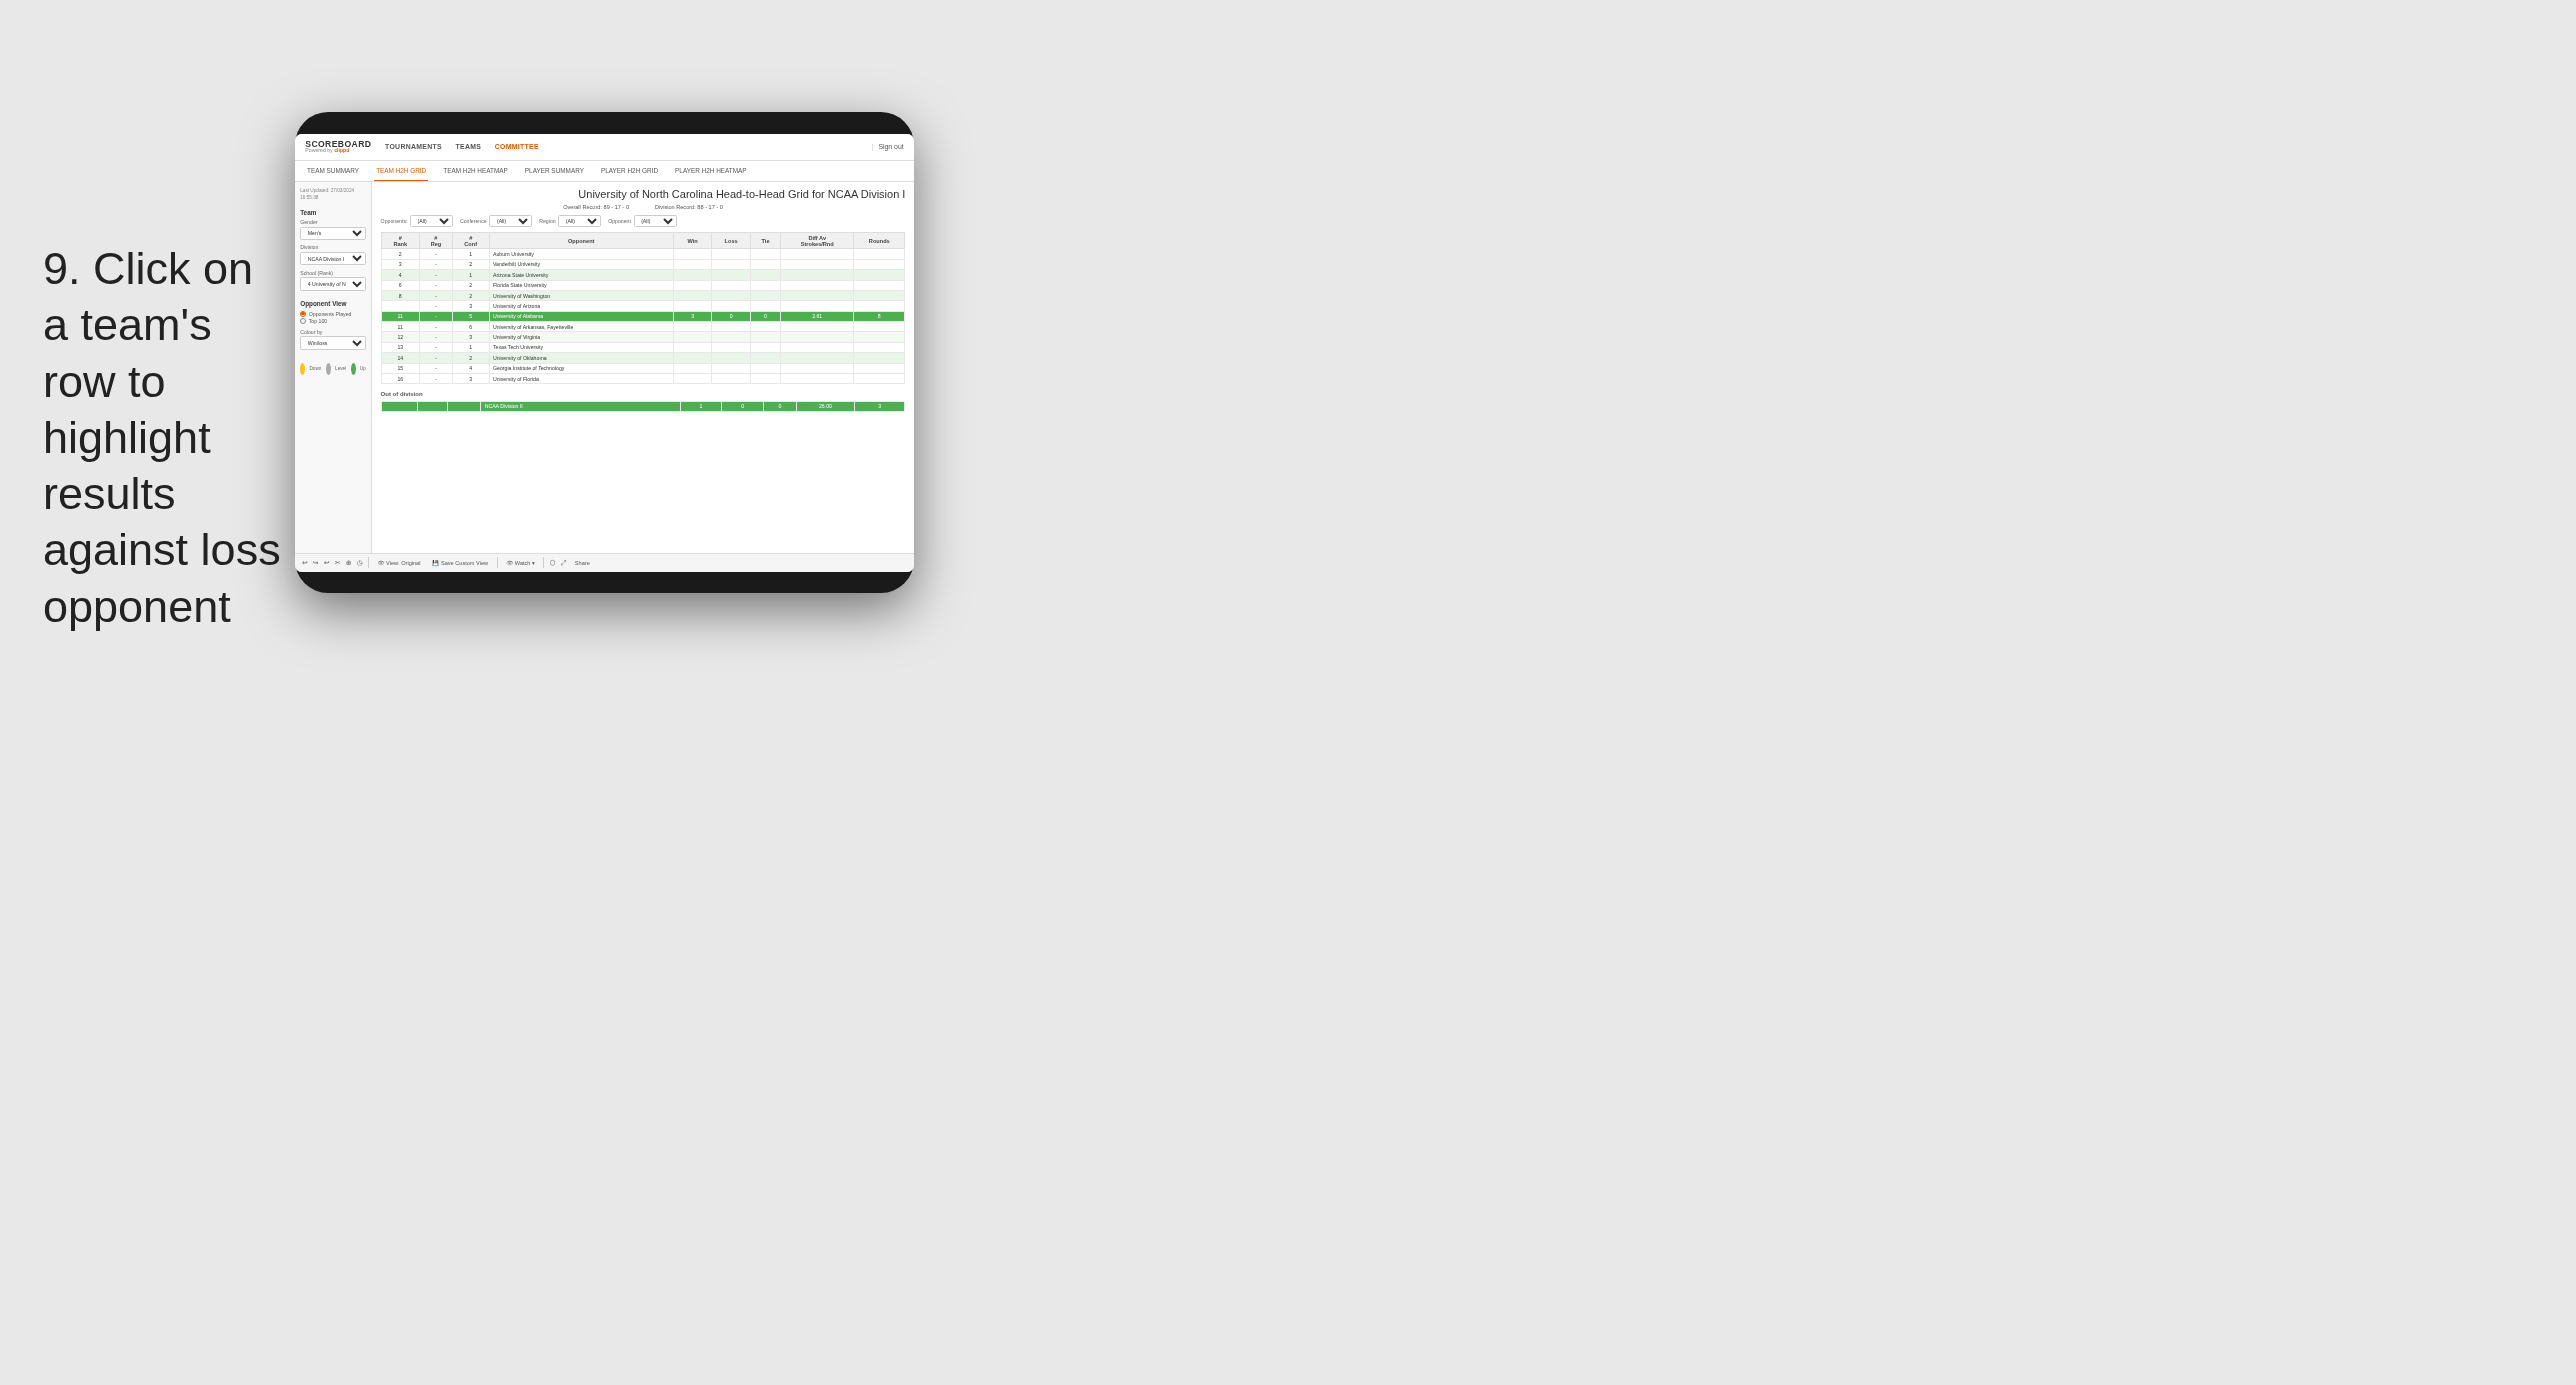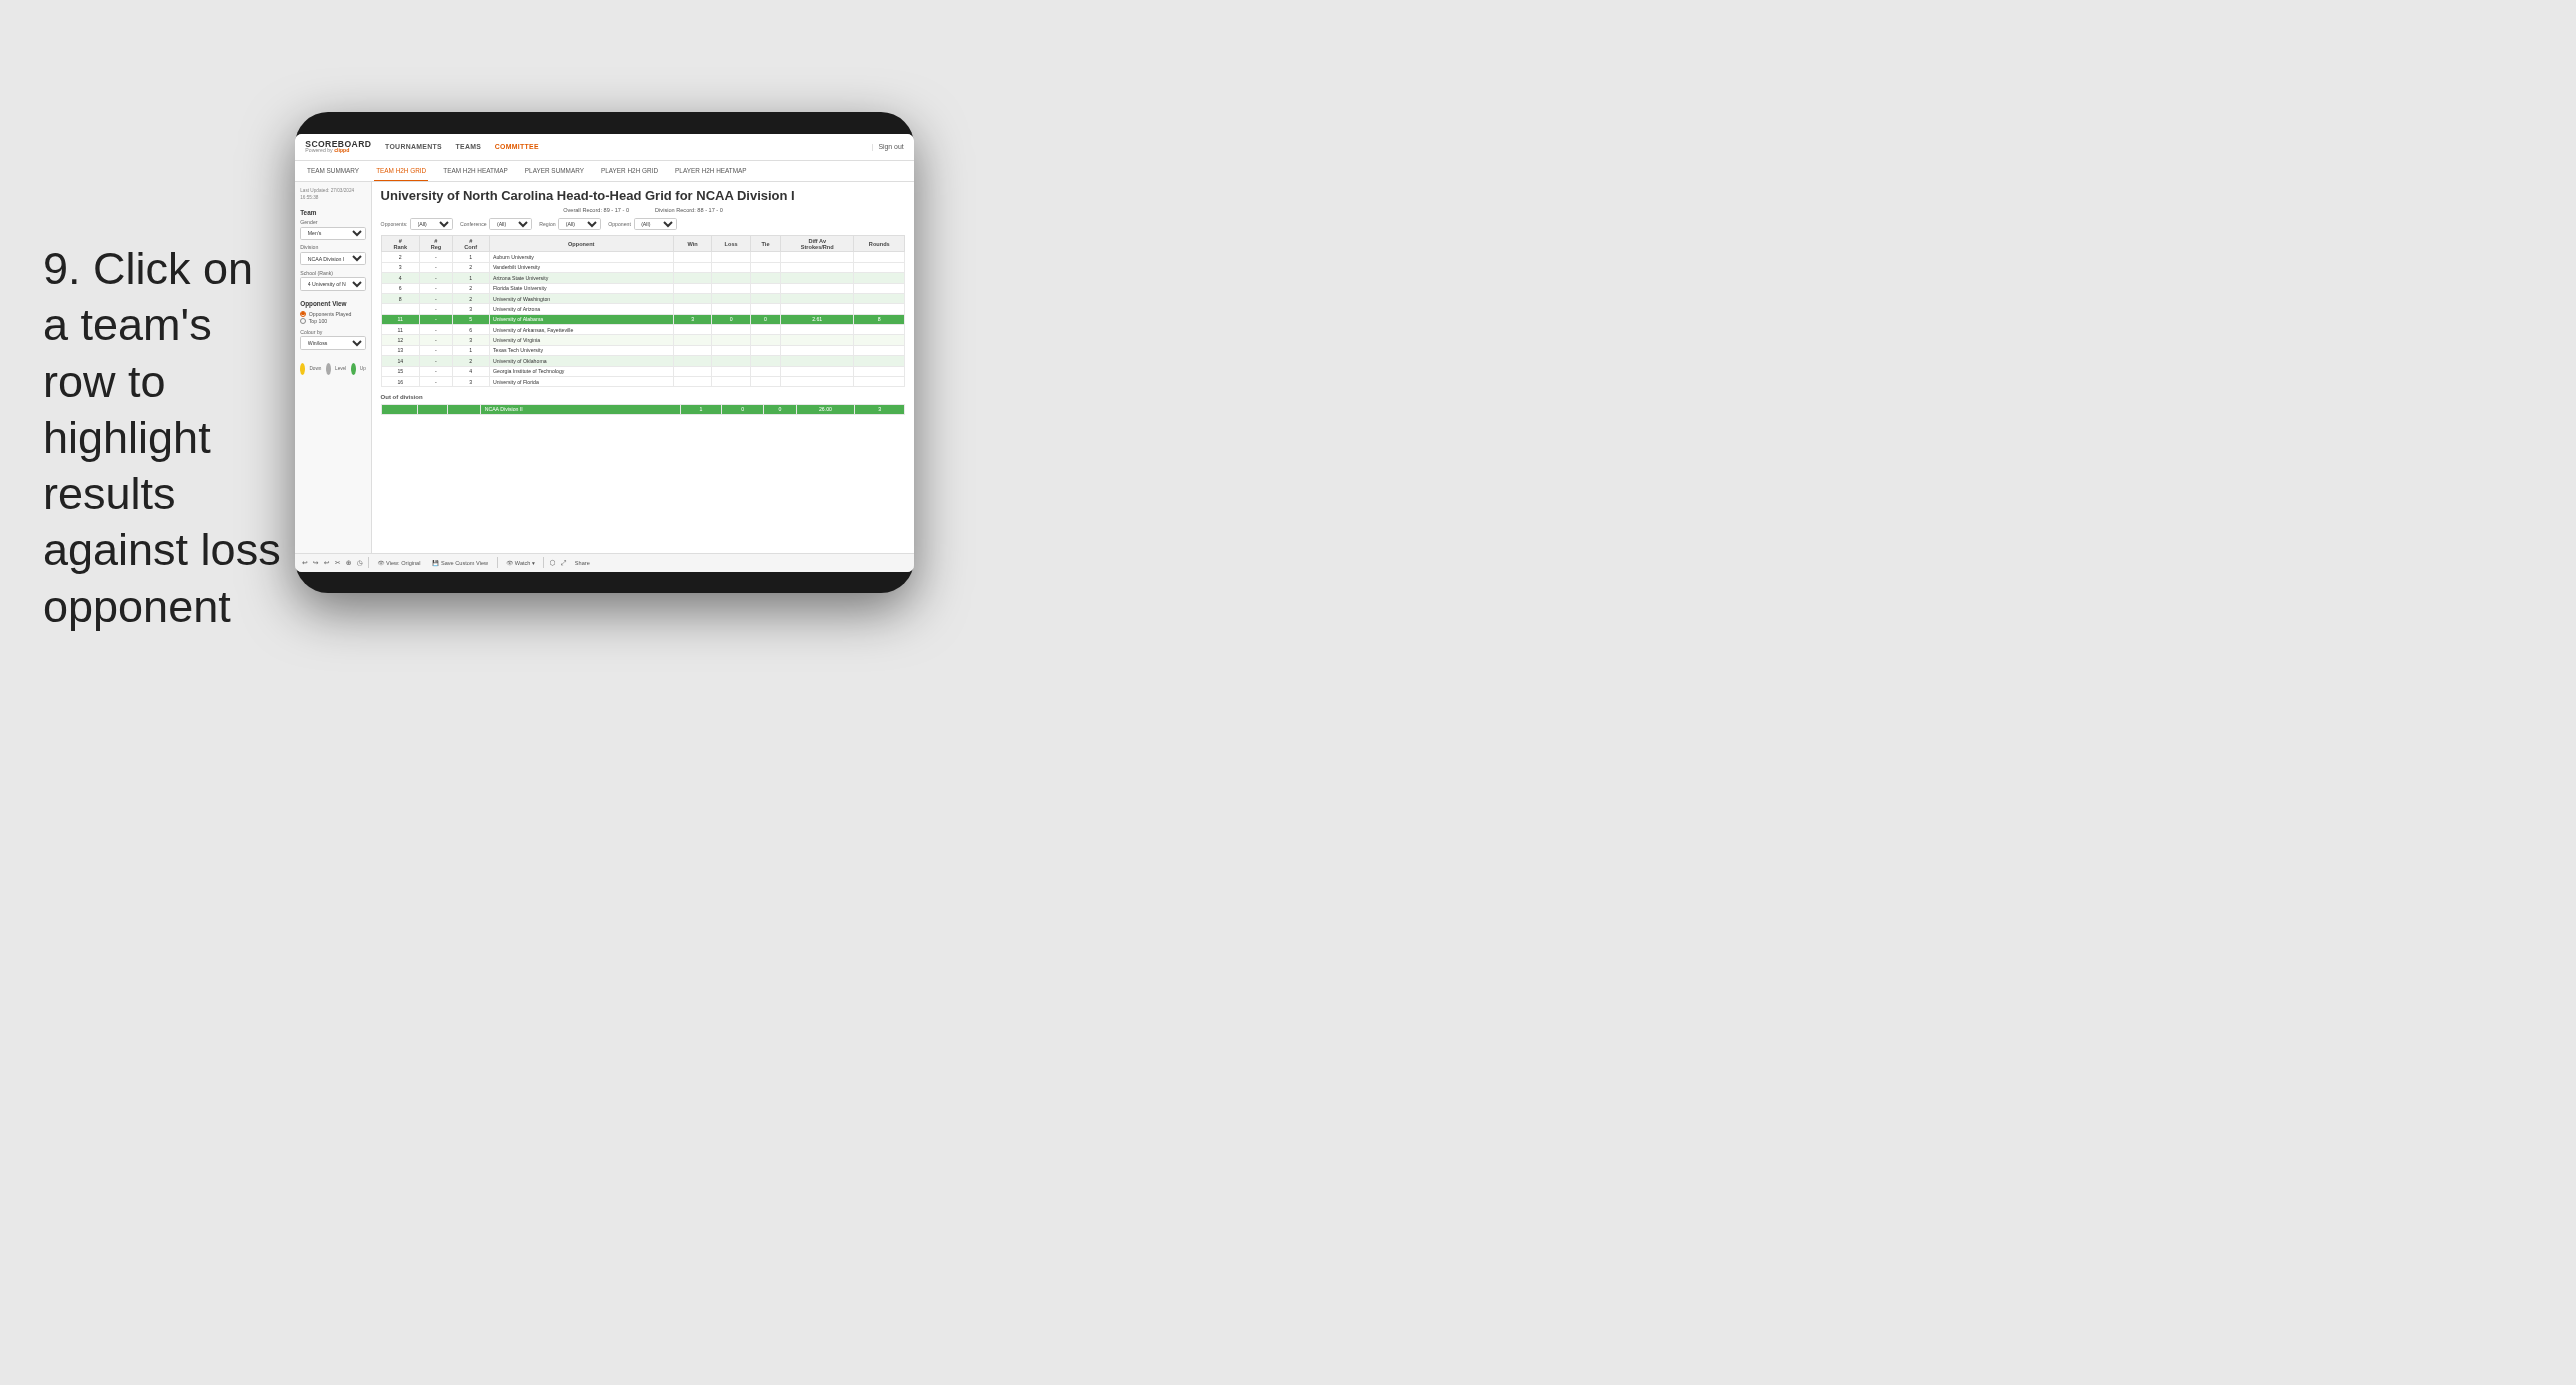--- a/index.html
+++ b/index.html
@@ -249,24 +249,24 @@
 
     
     .grid-content {
       flex: 1;
       background: #fff;
       overflow: auto;
       padding: 6.9px 8.6px;
     }
 
     .grid-title {
-      font-size: 13px;
-      font-weight: 700;
+      font-size: 11px;
+      font-weight: 400;
       color: #333;
-      text-align: left;
+      text-align: right;
       margin-bottom: 3.4px;
     }
 
     .grid-records {
       display: flex;
       justify-content: center;
       gap: 26px;
       margin-bottom: 5.2px;
     }
 

